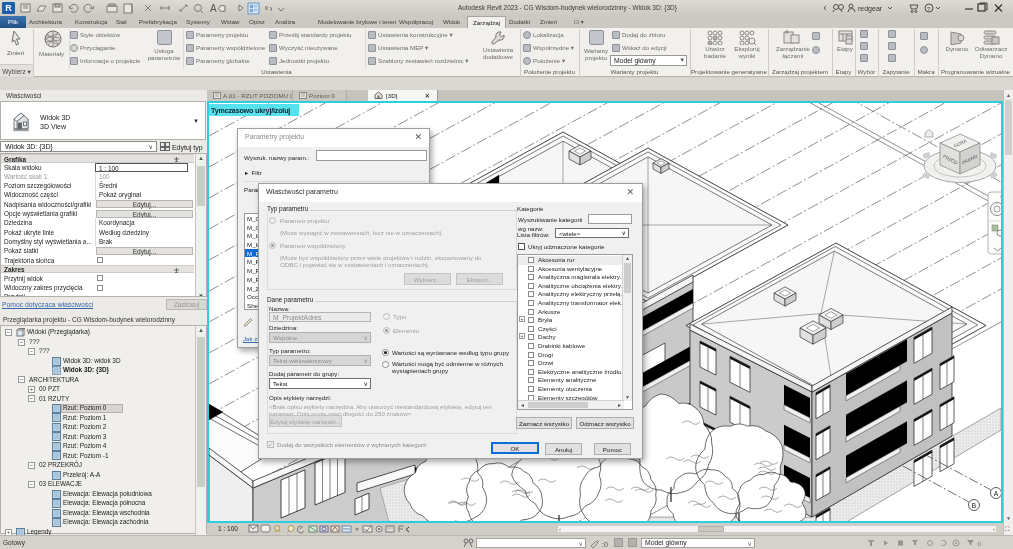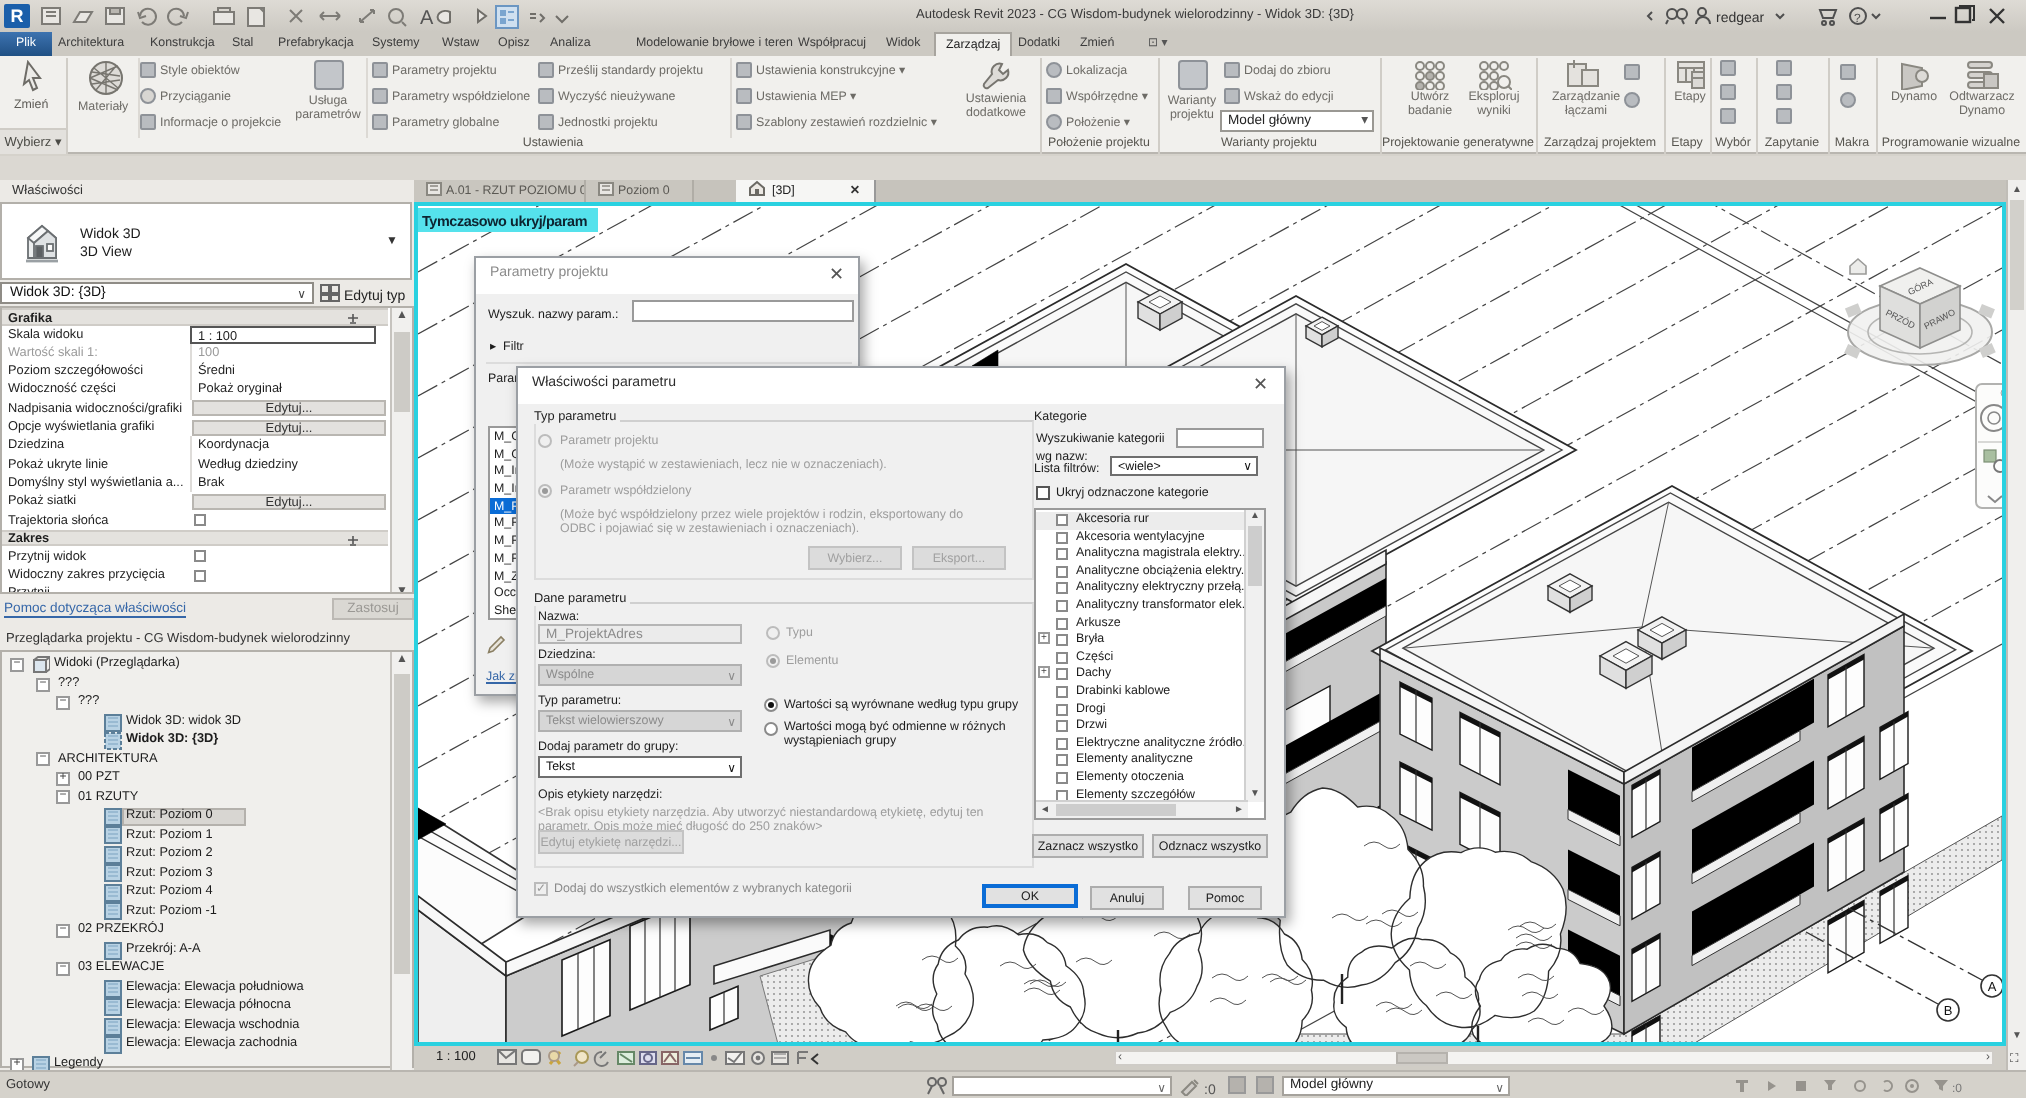--- a/index.html
+++ b/index.html
@@ -779,21 +779,21 @@
 <circle cx="788" cy="106" r="6.5" fill="none" stroke="#888" stroke-width="1"></circle>
 <circle cx="788" cy="106" r="3" fill="none" stroke="#888" stroke-width="0.8"></circle>
 <line x1="780" y1="118" x2="797" y2="118" stroke="#d8d8d6" stroke-width="1"></line>
 <rect x="783" y="122" width="6" height="6" fill="#a9bfa0" stroke="#7c8f74" stroke-width="0.6"></rect>
 <circle cx="791" cy="130" r="3" fill="none" stroke="#777" stroke-width="0.9"></circle>
         <line x1="793" y1="132.5" x2="795" y2="134.5" stroke="#777" stroke-width="0.9"></line>
 <path d="M785 145 l3.5 3 3.5-3" fill="none" stroke="#888" stroke-width="1"></path>
 </g>
     </svg>
   </div>
-<div class="abs" id="hidelabel">Tymczasowo ukryj/param</div>
+<div class="abs" id="hidelabel">Tymczasowo ukryj/izoluj</div>
 <div class="abs" id="vscroll">
     <div style="position:absolute;top:2px;left:2px;font-size:5px;color:#555">▲</div>
     <div style="position:absolute;top:10px;left:1px;width:7px;height:55px;background:#d2d0cb"></div>
     <div style="position:absolute;bottom:14px;left:2px;font-size:5px;color:#555">▼</div>
     <div style="position:absolute;bottom:2px;left:1px;font-size:6px;color:#333">⛶</div>
   </div>
 <div class="abs" id="canvasbot">
  <div class="abs" style="left:11px;top:2px;font-size:6.5px;color:#222">1 : 100</div>
  <svg class="abs" style="left:40px;top:1px" width="170" height="10">
   <g font-size="8">

